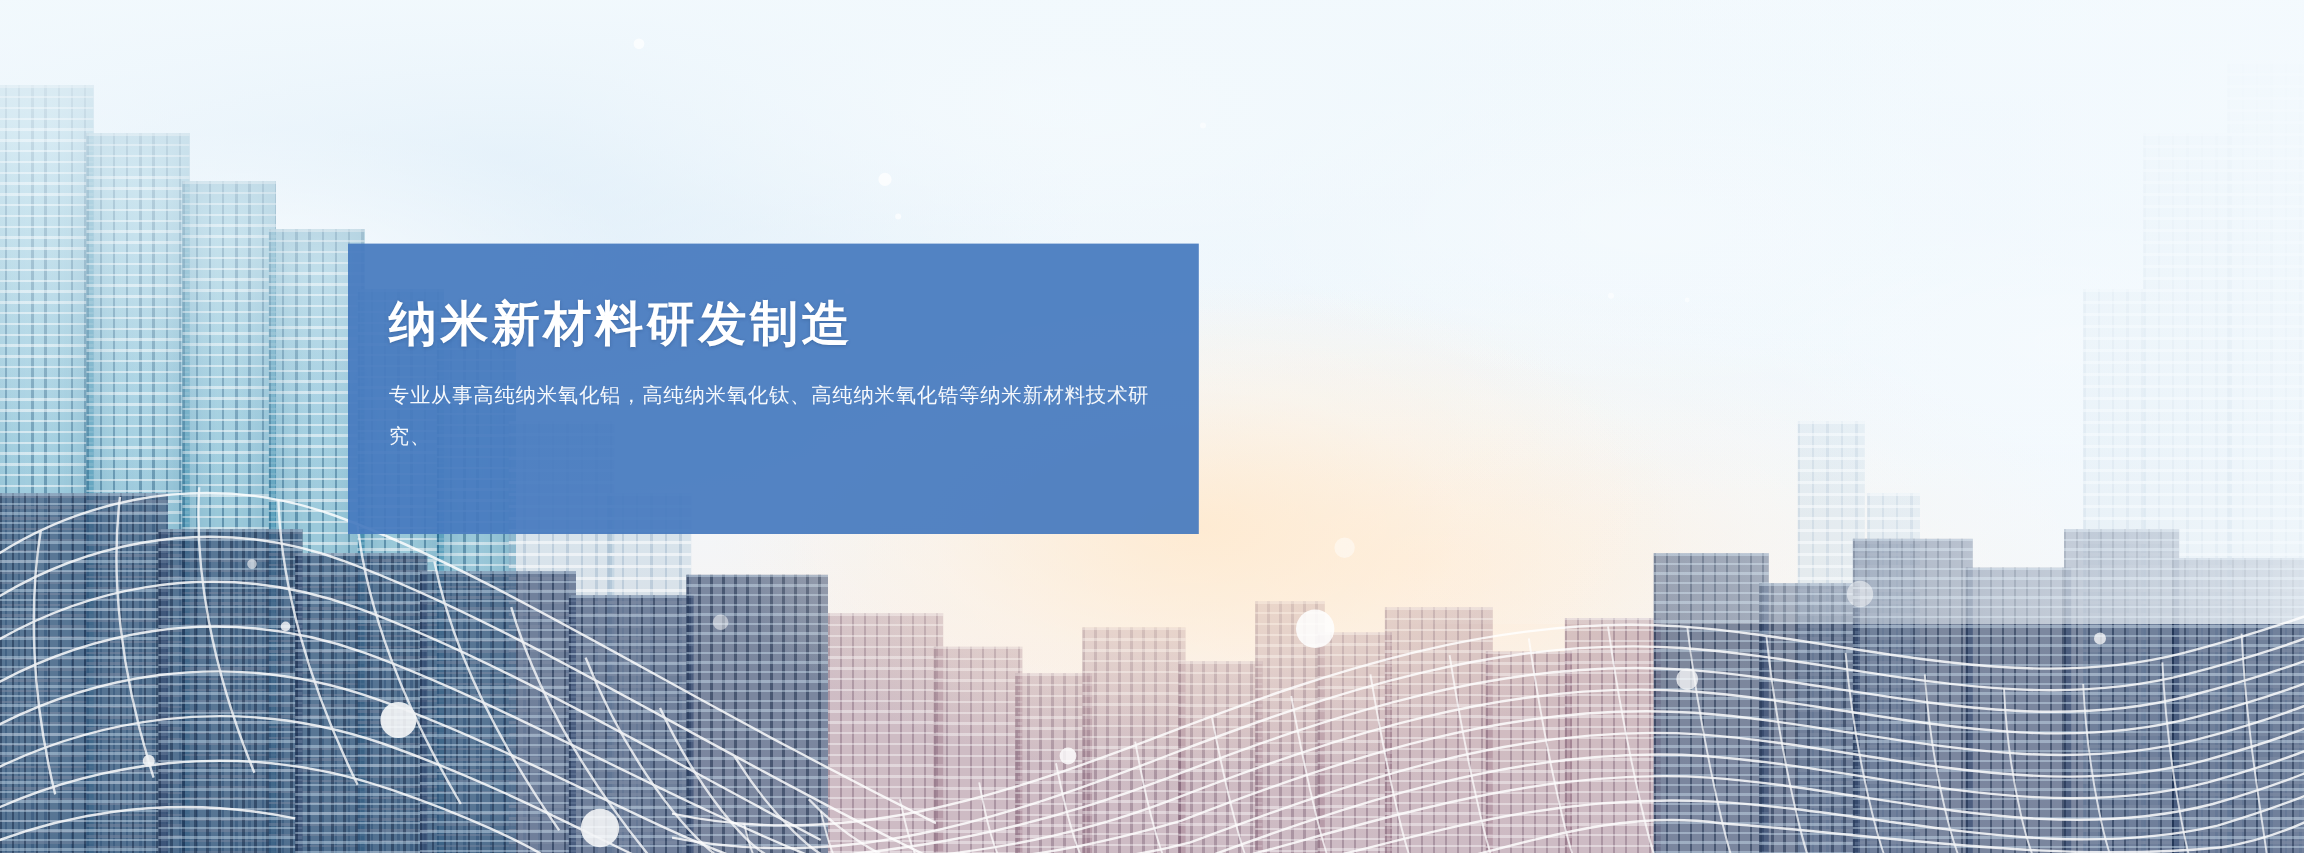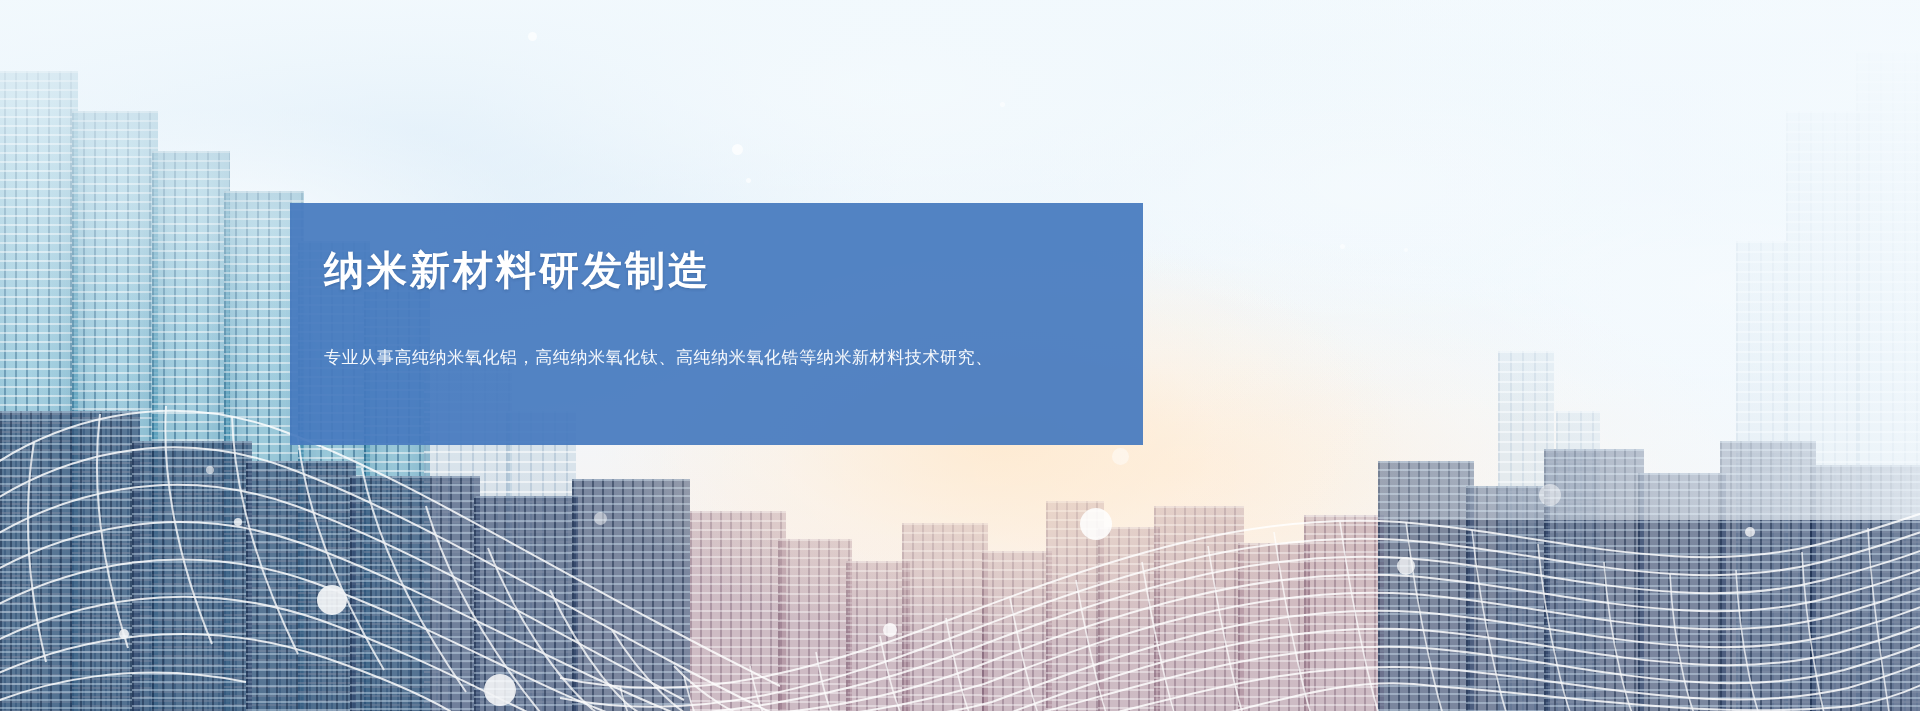--- a/index.html
+++ b/index.html
@@ -83,36 +83,36 @@
   
   .mesh{position:absolute;pointer-events:none;}
   .mesh svg{display:block;}
 
   
   .dot{position:absolute;border-radius:50%;background:rgba(255,255,255,.82);}
 
   
   #panel{
     position:absolute;
-    left:290px;top:203px;width:853px;height:242px;
+    left:290px;top:203px;width:709px;height:242px;
     background:rgba(70,122,190,.93);
     box-sizing:border-box;
     padding:44px 34px 0 34px;
   }
   #panel-title{
     margin:0;
     color:#ffffff;
     font-size:40px;
     font-weight:bold;
     letter-spacing:3px;
     line-height:1.15;
     text-shadow:0 1px 3px rgba(20,50,90,.28);
   }
   #panel-sub{
-    margin:48px 0 0 0;
+    margin:20px 0 0 0;
     color:rgba(255,255,255,.95);
     font-size:17px;
     line-height:2.0;
     letter-spacing:.6px;
     max-width:790px;
   }
   #panel-sub p{margin:0;}
 </style>
 </head>
 <body>

